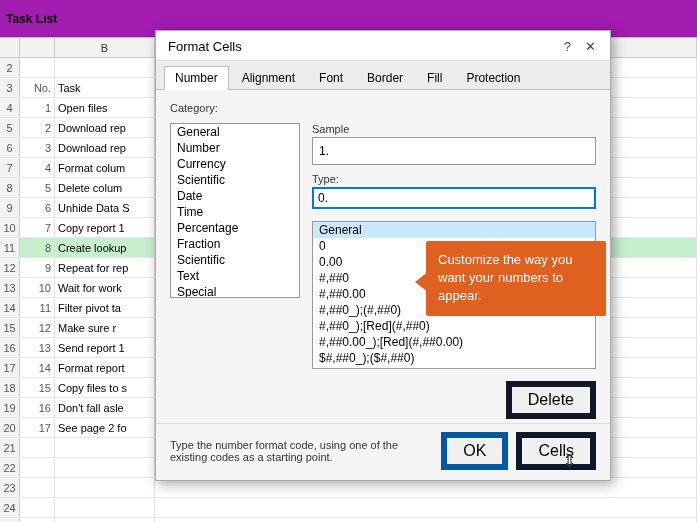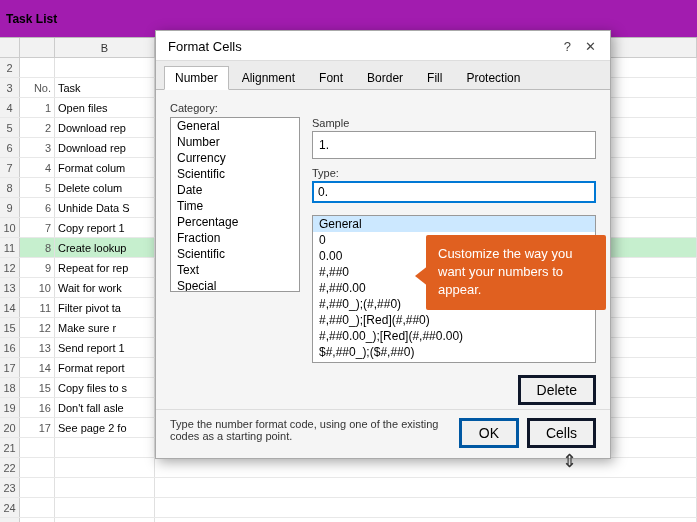--- a/index.html
+++ b/index.html
@@ -105,21 +105,21 @@
       border: 1px solid #bbb;
       border-bottom: 1px solid #fff;
       font-weight: normal;
     }
 
     .dialog-body {
       padding: 12px 14px;
       background: #f5f5f5;
     }
 
-    .category-label { font-size: 11px; margin-bottom: 3px; color: #333; }
+    .category-label { font-size: 11px; margin-bottom: 9px; color: #333; }
 
     .two-col { display: flex; gap: 12px; }
 
     .category-list-container {
       width: 130px;
       flex-shrink: 0;
     }
     .category-list {
       border: 1px solid #999;
       background: #fff;
@@ -191,35 +191,35 @@
     }
     .callout::before {
       content: '';
       position: absolute;
       left: -22px; top: 30px;
       border: 11px solid transparent;
       border-right: 14px solid #e06020;
     }
 
     .dialog-footer {
-      display: flex; 
+      display: flex; align-items: center;
       padding: 8px 14px 10px;
       background: #f5f5f5;
       border-top: 1px solid #ddd;
       gap: 8px;
     }
     .footer-hint {
       flex: 1;
       font-size: 11px;
       color: #333;
     }
     .btn-delete, .btn-ok, .btn-cancel {
       padding: 4px 16px;
-      font-size: 14px;
-      border: 3px solid #0f172a;
+      font-size: 16px;
+      border: 6px solid #0f172a;
       background: #f0f0f0;
       cursor: pointer;
       min-width: 60px;
     }
     .btn-ok {
       border-color: #0058a3;
       background: #f0f0f0;
     }
 
     .delete-row {

